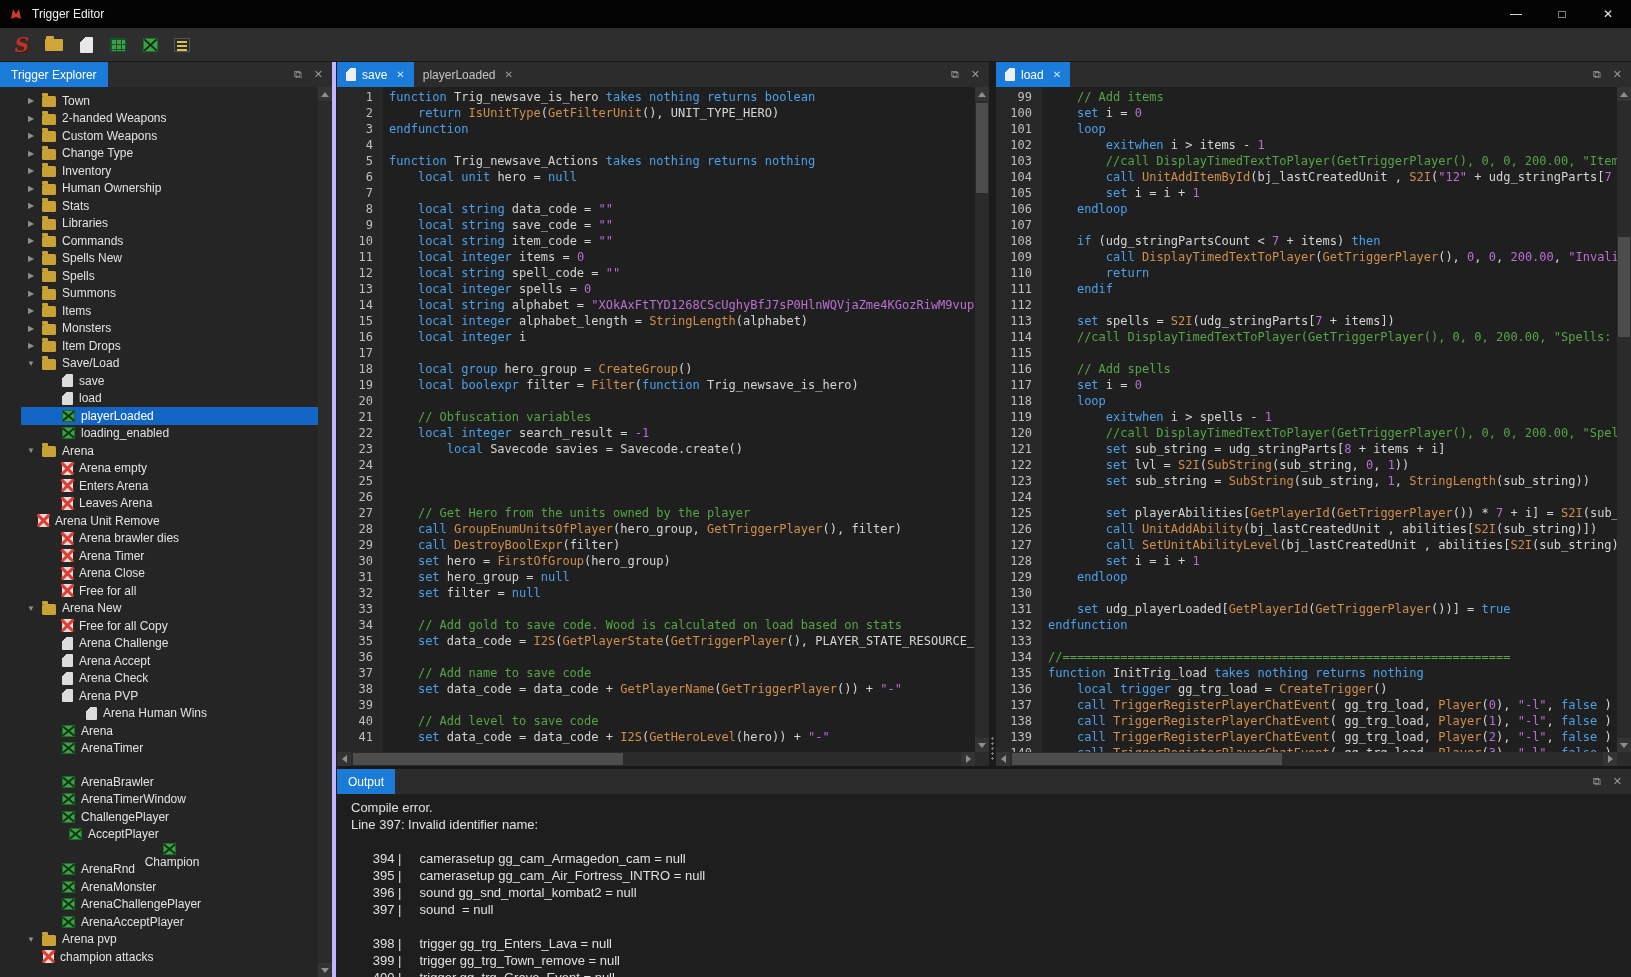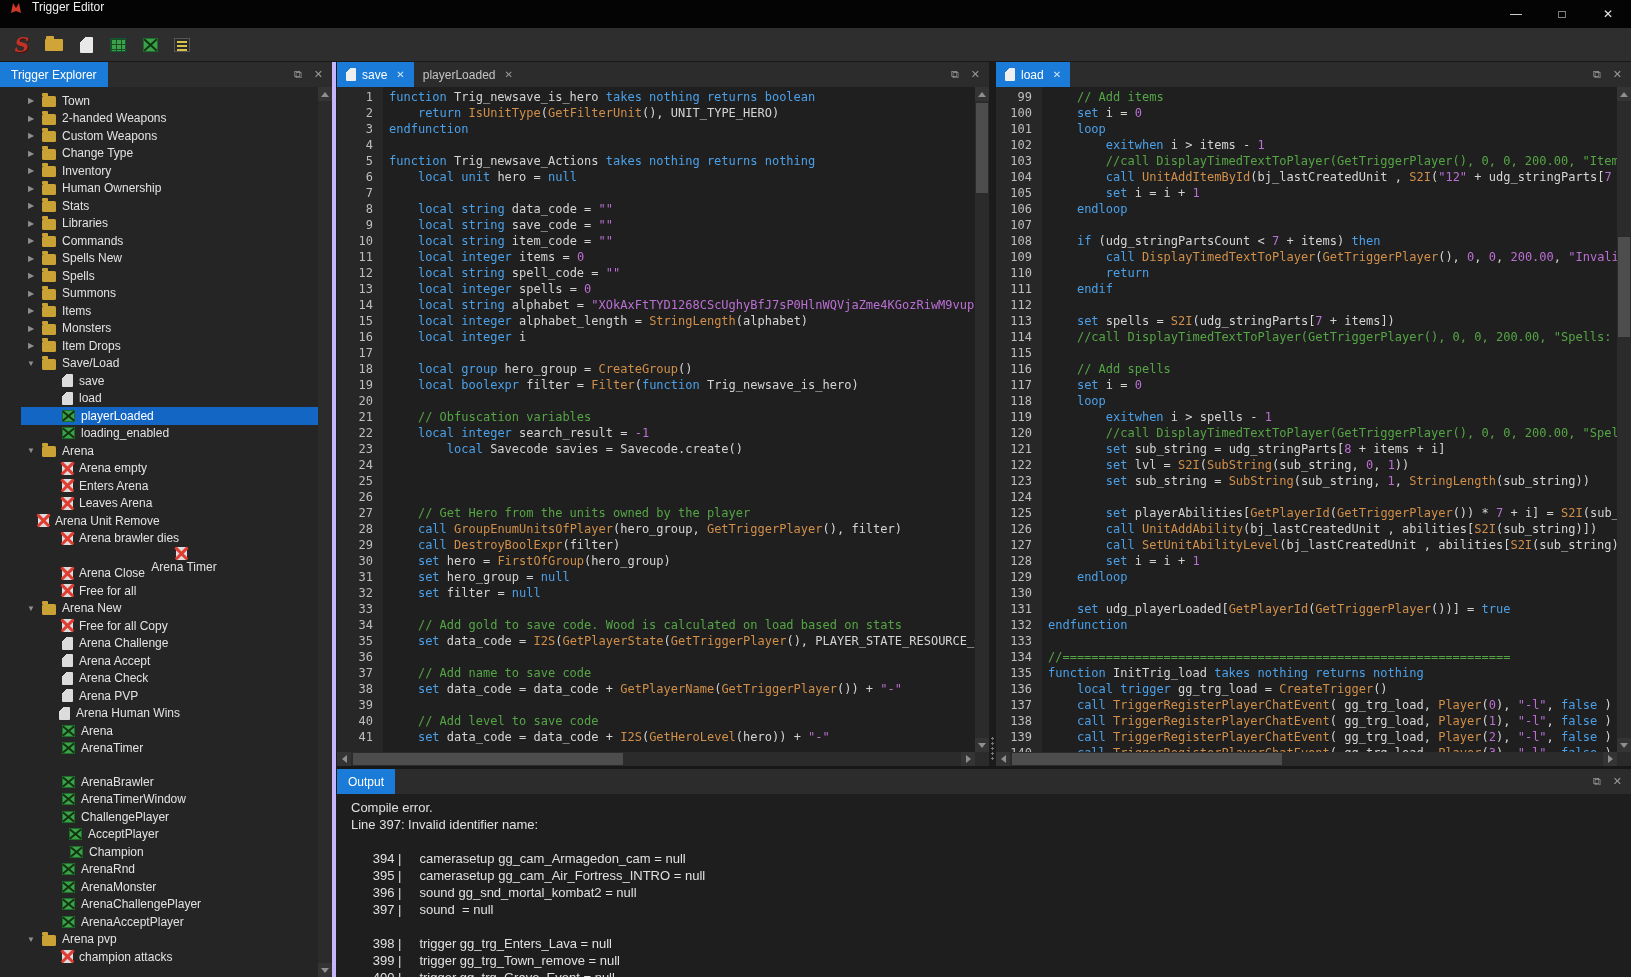--- a/index.html
+++ b/index.html
@@ -2,21 +2,21 @@
 <html><head>
 <meta charset="utf-8">
 <style>
   * { margin:0; padding:0; box-sizing:border-box; }
   html,body { width:1631px; height:977px; background:#141414; overflow:hidden;
               font-family:"Liberation Sans", sans-serif; }
   #app { position:relative; width:1631px; height:977px; background:#1e1e1e; color:#ddd; overflow:hidden; }
 
   
   .titlebar { position:absolute; left:0; top:0; right:0; height:28px; background:#040404;
-              display:flex; font-size:12px; color:#f0f0f0; }
+              display:flex; align-items:center; font-size:12px; color:#f0f0f0; }
   .app-icon { width:16px; height:16px; margin:0 8px; flex:none; }
   .win-controls { margin-left:auto; height:100%; display:flex; }
   .win-btn { width:46px; height:100%; display:flex; align-items:center; justify-content:center;
              color:#e8e8e8; font-size:12px; }
 
   
   .toolbar { position:absolute; top:28px; left:0; right:0; height:34px; background:#2e2e2e;
              border-bottom:1px solid #191919; display:flex; align-items:center; padding-left:8px; gap:4px; }
   .tb-btn { width:28px; height:28px; display:flex; align-items:center; justify-content:center; }
   .ic-logo { font-family:"DejaVu Serif", serif; font-weight:bold; font-style:italic; font-size:20px;
@@ -280,21 +280,21 @@
         <div class="tree-row" style="padding-left: 20px;">
           <span class="tree-arrow"></span>
           <span class="ti redx"></span>
           <span class="tlabel">Arena Unit Remove</span>
         </div>
         <div class="tree-row" style="padding-left: 44px;">
           <span class="tree-arrow"></span>
           <span class="ti redx"></span>
           <span class="tlabel">Arena brawler dies</span>
         </div>
-        <div class="tree-row" style="padding-left: 44px; flex-direction: column;">
+        <div class="tree-row" style="padding-left: 44px;">
           <span class="tree-arrow"></span>
           <span class="ti redx"></span>
           <span class="tlabel">Arena Timer</span>
         </div>
         <div class="tree-row" style="padding-left: 44px;">
           <span class="tree-arrow"></span>
           <span class="ti redx"></span>
           <span class="tlabel">Arena Close</span>
         </div>
         <div class="tree-row" style="padding-left: 44px;">
@@ -325,21 +325,21 @@
         <div class="tree-row" style="padding-left: 44px;">
           <span class="tree-arrow"></span>
           <span class="ti doc"></span>
           <span class="tlabel">Arena Check</span>
         </div>
         <div class="tree-row" style="padding-left: 44px;">
           <span class="tree-arrow"></span>
           <span class="ti doc"></span>
           <span class="tlabel">Arena PVP</span>
         </div>
-        <div class="tree-row" style="padding-left: 41px;">
+        <div class="tree-row" style="padding-left: 68px;">
           <span class="tree-arrow"></span>
           <span class="ti doc"></span>
           <span class="tlabel">Arena Human Wins</span>
         </div>
         <div class="tree-row" style="padding-left: 44px;">
           <span class="tree-arrow"></span>
           <span class="ti green"></span>
           <span class="tlabel">Arena</span>
         </div>
         <div class="tree-row" style="padding-left: 44px;">
@@ -360,21 +360,21 @@
         <div class="tree-row" style="padding-left: 44px;">
           <span class="tree-arrow"></span>
           <span class="ti green"></span>
           <span class="tlabel">ChallengePlayer</span>
         </div>
         <div class="tree-row" style="padding-left: 51px;">
           <span class="tree-arrow"></span>
           <span class="ti green"></span>
           <span class="tlabel">AcceptPlayer</span>
         </div>
-        <div class="tree-row" style="padding-left: 52px;">
+        <div class="tree-row" style="padding-left: 20px; flex-direction: column;">
           <span class="tree-arrow"></span>
           <span class="ti green"></span>
           <span class="tlabel">Champion</span>
         </div>
         <div class="tree-row" style="padding-left: 44px;">
           <span class="tree-arrow"></span>
           <span class="ti green"></span>
           <span class="tlabel">ArenaRnd</span>
         </div>
         <div class="tree-row" style="padding-left: 44px;">
@@ -390,21 +390,21 @@
         <div class="tree-row" style="padding-left: 44px;">
           <span class="tree-arrow"></span>
           <span class="ti green"></span>
           <span class="tlabel">ArenaAcceptPlayer</span>
         </div>
         <div class="tree-row" style="padding-left: 24px;">
           <span class="tree-arrow">▼</span>
           <span class="ti folder"></span>
           <span class="tlabel">Arena pvp</span>
         </div>
-        <div class="tree-row" style="padding-left: 44px;">
+        <div class="tree-row" style="padding-left: 25px;">
           <span class="tree-arrow"></span>
           <span class="ti redx"></span>
           <span class="tlabel">champion attacks</span>
         </div>
       </div>
     <div class="vscroll">
       <div class="sbtn up">
           <div class="tri up"></div>
         </div>
       <div class="sbtn down">

